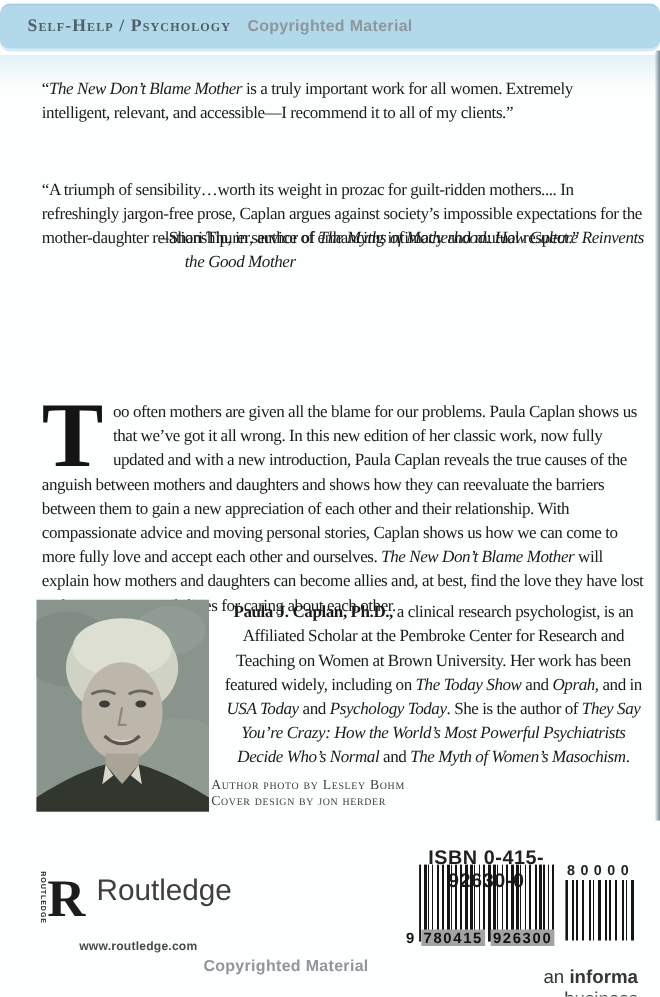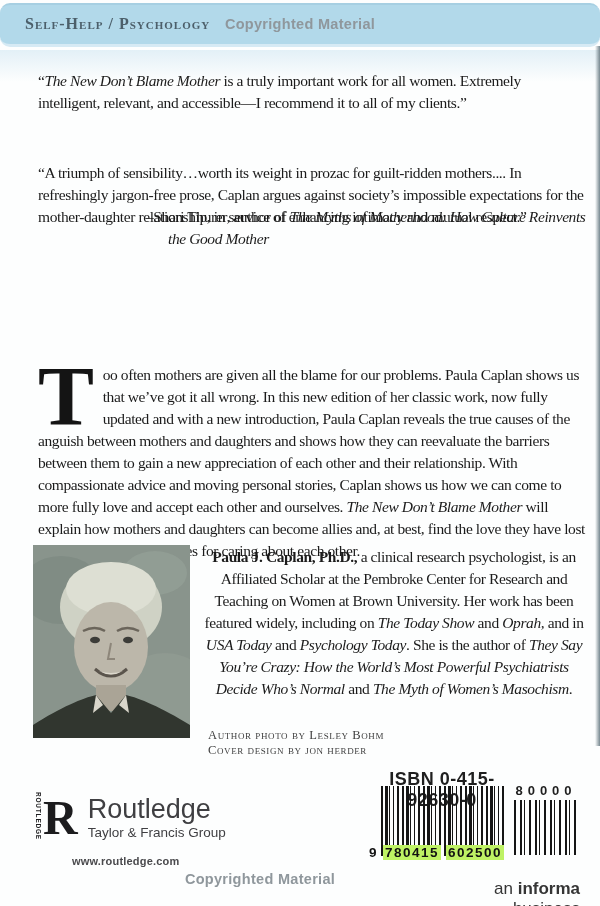--- a/index.html
+++ b/index.html
@@ -28,23 +28,23 @@
   .attr-b2 { margin-left:108px; width:452px; margin-top:-22px; }
   .attr-b3 { margin-left:94px;  width:440px; }
 
   .synopsis { position:absolute; left:38px; top:364px; width:550px; }
   .dropcap { float:left; font-family:"Liberation Serif", serif; font-weight:bold;
              font-size:84px; line-height:60px; height:62px; margin:3px 9px 0 0; color:#141414; }
 
   
   .photo { position:absolute; left:33px; top:545px; width:157px; height:193px; }
   .bio   { position:absolute; left:200px; top:546px; width:388px;text-align:center; }
-  .credits { position:absolute; left:208px; top:706px;
+  .credits { position:absolute; left:192px; top:706px;
              font-family:"Liberation Serif", serif; font-variant:small-caps;
-             font-size:12.5px; line-height:15px; letter-spacing:0.6px; color:#3f3f3f;margin-top:22px; }
+             font-size:12.5px; line-height:15px; letter-spacing:0.6px; color:#3f3f3f; }
 
   
   .pub { position:absolute; left:35px; top:792px; display:flex; align-items:flex-start; }
   .logo-icon { display:flex; height:54px; }
   .logo-vert { writing-mode:vertical-rl; font-size:6.5px; font-weight:bold; letter-spacing:0.8px;
                color:#1c1c1e; height:54px; }
   .logo-r { font-family:"Liberation Serif", serif; font-weight:bold; font-size:48px;
             line-height:52px; color:#1c1c1e; margin-left:1px; }
   .pub-text { margin-left:10px; padding-top:3px; }
   .pub-name  { font-size:27px; line-height:29px; color:#3f3f42; }
@@ -55,21 +55,21 @@
   
   .isbn-label { position:absolute; left:376px; top:769px; width:132px; text-align:center;
                 font-size:18px; font-weight:bold; letter-spacing:0.5px; color:#1f1f1f; }
   .ean-bars { position:absolute; left:381px; top:786px; width:126px; height:70px;
               background:repeating-linear-gradient(90deg,
                 #151515 0 2px, rgba(0,0,0,0) 2px 4px, #151515 4px 7px, rgba(0,0,0,0) 7px 8px,
                 #151515 8px 9px, rgba(0,0,0,0) 9px 12px, #151515 12px 13px, rgba(0,0,0,0) 13px 16px,
                 #151515 16px 18px, rgba(0,0,0,0) 18px 21px); }
   .ean-digits { position:absolute; left:369px; top:845px; width:150px; display:flex; gap:5px;
                 font-size:13.5px; font-weight:bold; color:#111; }
-  .ean-digits span { background:#bef264; padding:0 2px; letter-spacing:1.5px; }
+  .ean-digits span { background:#a3a3a3; padding:0 2px; letter-spacing:1.5px; }
   .ean-digits .lead { background:none; padding:0; }
   .price-label { position:absolute; left:511px; top:783px; width:70px; text-align:center;
                  font-size:13px; font-weight:bold; letter-spacing:5px; color:#1f1f1f; }
   .supp-bars { position:absolute; left:514px; top:800px; width:63px; height:55px;
                background:repeating-linear-gradient(90deg,
                  #151515 0 2px, rgba(0,0,0,0) 2px 6px, #151515 6px 8px, rgba(0,0,0,0) 8px 10px,
                  #151515 10px 11px, rgba(0,0,0,0) 11px 15px); }
   .informa { position:absolute; left:440px; top:879px; width:140px; text-align:right;
              font-size:17px; color:#353535; }
   .copy-bottom { position:absolute; left:178px; top:871px; width:164px; text-align:center;
@@ -134,31 +134,30 @@
     <div>Cover design by jon herder</div>
   </div>
 
   <div class="pub">
     <div class="logo-icon">
       <div class="logo-vert">ROUTLEDGE</div>
       <div class="logo-r">R</div>
     </div>
     <div class="pub-text">
       <div class="pub-name">Routledge</div>
-      <div class="pub-group">Taylor &amp; Francis Group</div>
     </div>
   </div>
   <div class="website">www.routledge.com</div>
 
   <div class="isbn-label">ISBN 0-415-92630-0</div>
   <div class="ean-bars"></div>
   <div class="ean-digits">
     <span class="lead">9</span>
     <span>780415</span>
-    <span>602500</span>
+    <span>926300</span>
   </div>
   <div class="price-label">80000</div>
   <div class="supp-bars"></div>
   <div class="informa">an <b>informa</b> business</div>
 
   <div class="copy-bottom">Copyrighted Material</div>
 
   <div class="book-edge"></div>
 
 </div>

